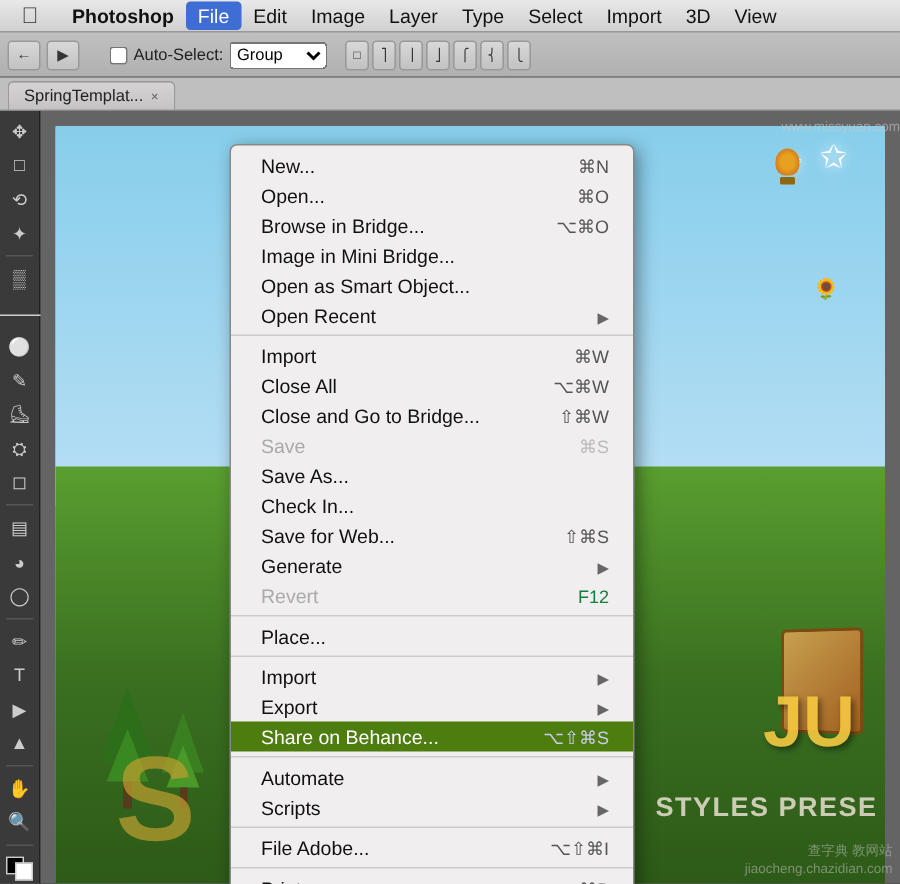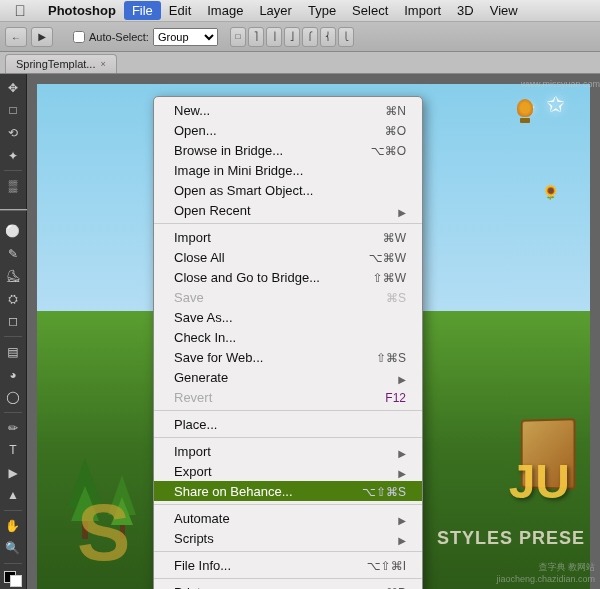--- a/index.html
+++ b/index.html
@@ -492,21 +492,21 @@
       <div class="menu-item">
         <span class="menu-item-label">Save for Web...</span>
         <span class="menu-item-shortcut">⇧⌘S</span>
       </div>
       <div class="menu-item">
         <span class="menu-item-label">Generate</span>
         <span class="menu-item-arrow">▶</span>
       </div>
       <div class="menu-item disabled">
         <span class="menu-item-label">Revert</span>
-        <span class="menu-item-shortcut" style="color:#701a75;">F12</span>
+        <span class="menu-item-shortcut" style="color:#15803d;">F12</span>
       </div>
 
       <div class="menu-separator"></div>
 
       <div class="menu-item">
         <span class="menu-item-label">Place...</span>
       </div>
 
       <div class="menu-separator"></div>
 
@@ -530,21 +530,21 @@
         <span class="menu-item-arrow">▶</span>
       </div>
       <div class="menu-item">
         <span class="menu-item-label">Scripts</span>
         <span class="menu-item-arrow">▶</span>
       </div>
 
       <div class="menu-separator"></div>
 
       <div class="menu-item">
-        <span class="menu-item-label">File Info...</span>
+        <span class="menu-item-label">File Adobe...</span>
         <span class="menu-item-shortcut">⌥⇧⌘I</span>
       </div>
 
       <div class="menu-separator"></div>
 
       <div class="menu-item">
         <span class="menu-item-label">Print...</span>
         <span class="menu-item-shortcut">⌘P</span>
       </div>
 

